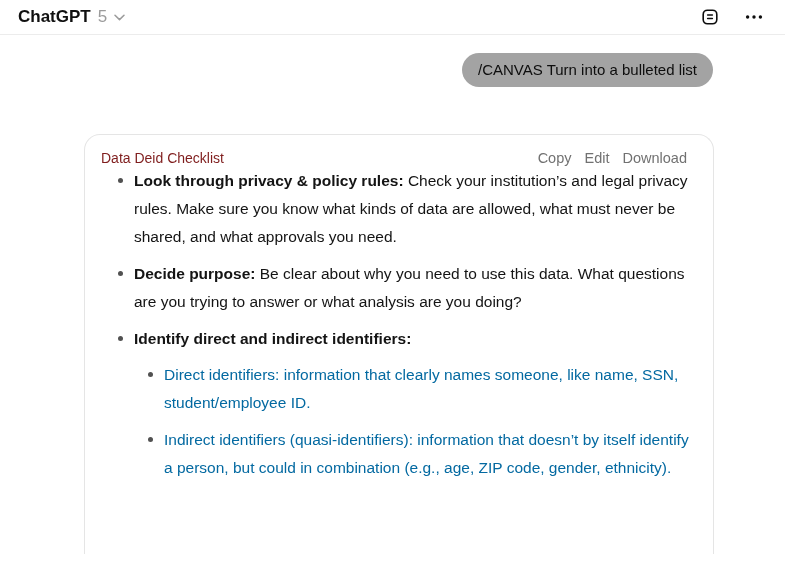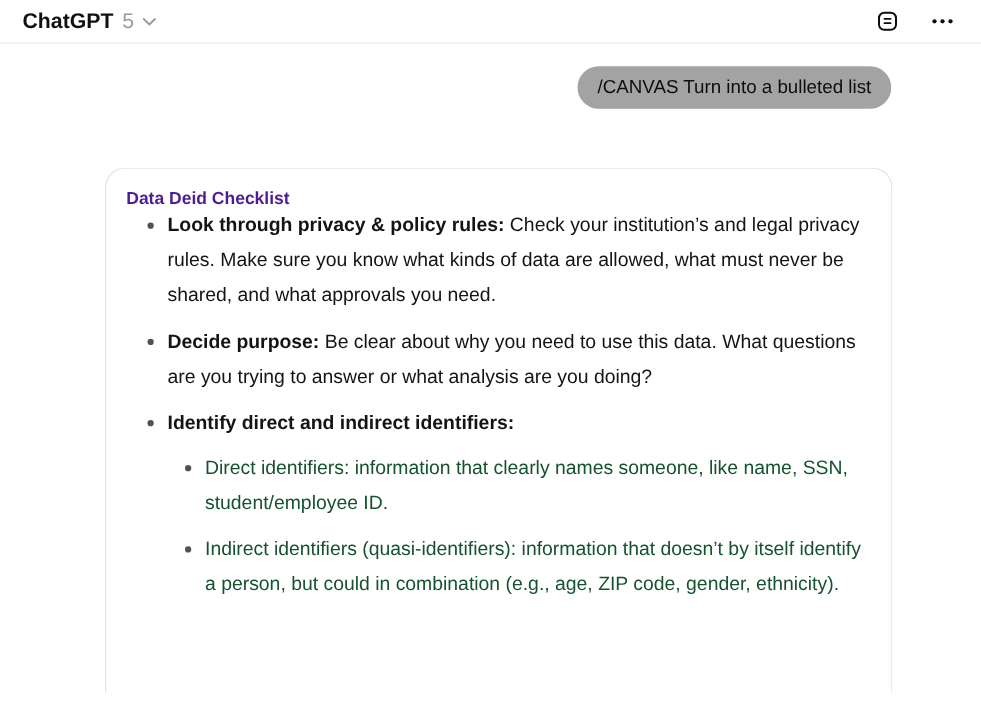--- a/index.html
+++ b/index.html
@@ -53,21 +53,21 @@
   .canvas-card {
     margin: 47px 0 0 84px; width: 630px; min-height: 420px;
     border: 1px solid #e5e5e5; border-bottom: none;
     border-radius: 16px 16px 0 0; background: #fff;
     padding: 14px 16px 40px 16px;
   }
   .card-header {
     display: flex; justify-content: space-between; align-items: center;
     height: 18px;
   }
-  .doc-title { font-size: 14px; font-weight: 700; color: #4c1d95; }
+  .doc-title { font-size: 14px; font-weight: 400; color: #7f1d1d; }
   .card-actions { display: flex; gap: 13px; padding-right: 10px; }
   .card-actions button {
     background: none; border: none; padding: 0; cursor: pointer;
     font-family: inherit; font-size: 14.5px; color: #717171;
   }
 
   .doc-heading {
     font-size: 20px; font-weight: 700; color: #111;
     line-height: 26px; margin: 26px 0 6px 0; letter-spacing: -0.2px;
   }
@@ -76,21 +76,21 @@
     position: relative; padding-left: 33px;
     font-size: 15.5px; line-height: 28px; margin-bottom: 9px; color: #141414;
   }
   ul.doc-list > li::before {
     content: ""; position: absolute; left: 17px; top: 11px;
     width: 5px; height: 5px; border-radius: 50%; background: #515151;
   }
   ul.doc-sublist { margin-top: 8px; }
   ul.doc-sublist > li {
     position: relative; padding-left: 30px;
-    font-size: 15.5px; line-height: 28px; margin-bottom: 9px; color: #14532d;
+    font-size: 15.5px; line-height: 28px; margin-bottom: 9px; color: #0369a1;
   }
   ul.doc-sublist > li::before {
     content: ""; position: absolute; left: 14px; top: 11px;
     width: 5px; height: 5px; border-radius: 50%; background: #515151;
   }
   .b { font-weight: 700; }
 </style>
 </head>
 <body>
 
@@ -129,20 +129,25 @@
   </div>
 </div>
 
 <div class="bubble-row">
   <div class="user-bubble">/CANVAS Turn into a bulleted list</div>
 </div>
 
 <div class="canvas-card">
   <div class="card-header">
     <span class="doc-title">Data Deid Checklist</span>
+    <div class="card-actions">
+      <button>Copy</button>
+      <button>Edit</button>
+      <button>Download</button>
+    </div>
   </div>
 
   <div class="card-body">
     <ul class="doc-list">
       <li>
         <span class="b">Look through privacy &amp; policy rules:</span>
         <span>Check your institution’s and legal privacy rules. Make sure you know what kinds of data are allowed, what must never be shared, and what approvals you need.</span>
       </li>
       <li>
         <span class="b">Decide purpose:</span>

